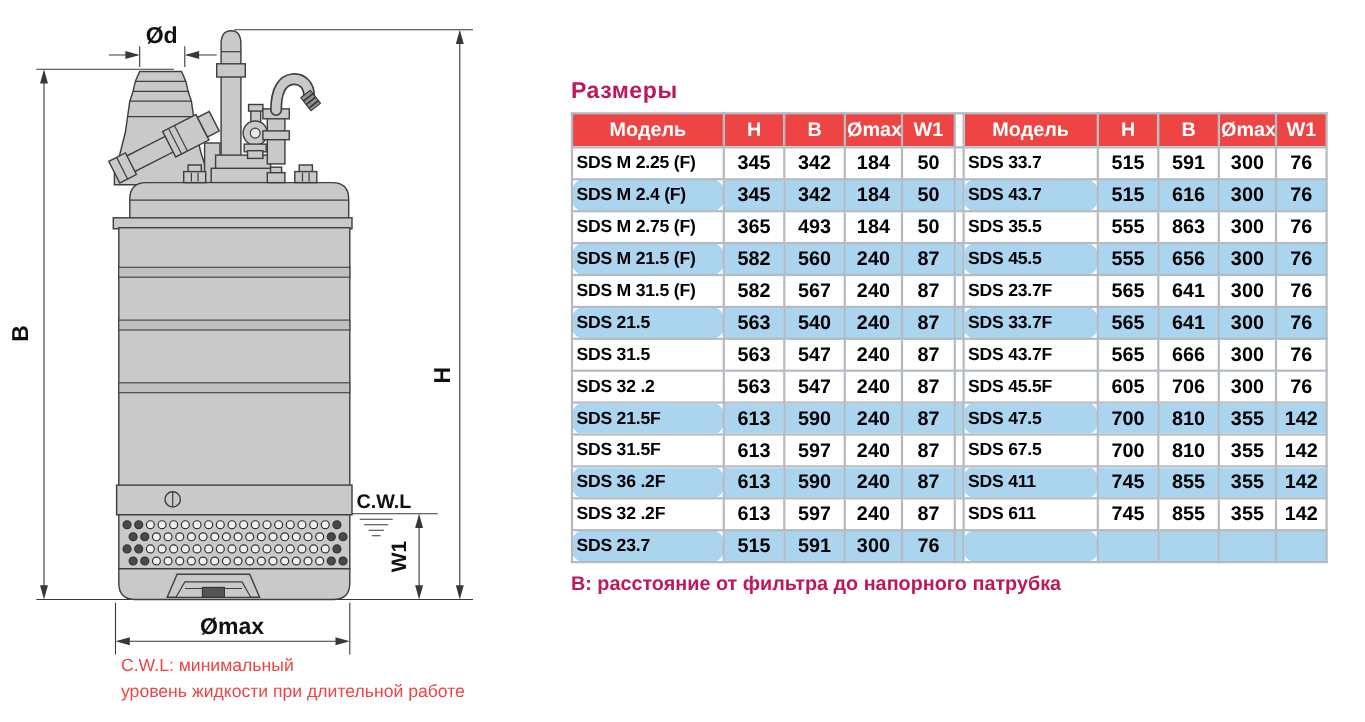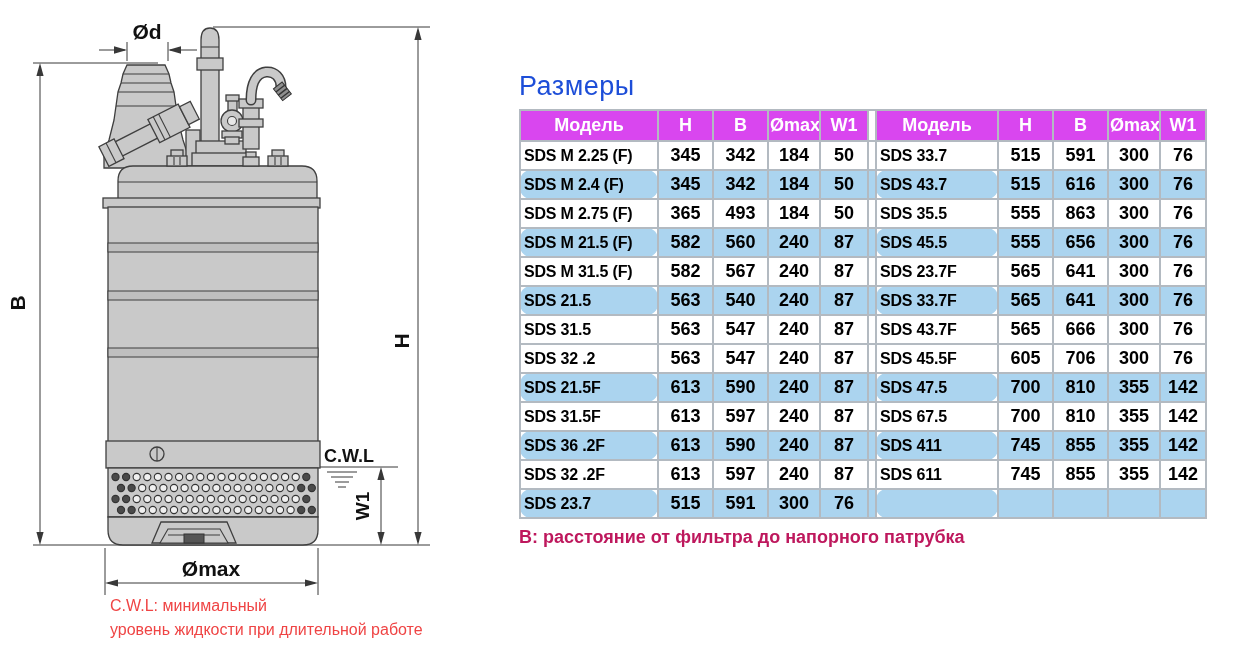--- a/index.html
+++ b/index.html
@@ -16,29 +16,29 @@
   .dl     { stroke: #383838; stroke-width: 1; fill: none; }
   .arr    { fill: #383838; stroke: none; }
   .dimtext { font-family: "Liberation Sans", sans-serif; font-weight: bold; fill: #111; }
   .diagram-caption {
     position: absolute; left: 110px; top: 594px;
     font-size: 16px; color: #ef4444; line-height: 24px; white-space: nowrap;
   }
   
   .right-panel { position: absolute; left: 519px; top: 71px; width: 700px; }
   .table-title {
-    font-size: 27px; font-weight: normal; color: #1d4ed8;
+    font-size: 21px; font-weight: bold; color: #be185d;
     margin: 0 0 7px 0; letter-spacing: 0.5px;
   }
   table.dims { border-collapse: collapse; table-layout: fixed; width: 686px; }
   table.dims th, table.dims td {
     border: 2px solid #b3bac1; overflow: hidden; white-space: nowrap;
   }
   table.dims th {
-    background: #d946ef; color: #fff; font-size: 18px; font-weight: bold;
+    background: #ef4444; color: #fff; font-size: 18px; font-weight: bold;
     height: 31px; text-align: center; padding: 0 1px;
   }
   table.dims th.gap-h { background: #ffffff; }
   table.dims td {
     font-weight: bold; font-size: 18px; color: #000;
     text-align: center; height: 29px; padding: 0 2px;
   }
   table.dims td.model { text-align: left; padding-left: 3px; font-size: 16px; letter-spacing: -0.2px; border-radius: 11px; }
   tr.odd  td { background: #ffffff; }
   tr.even td { background: #abd4ef; }

